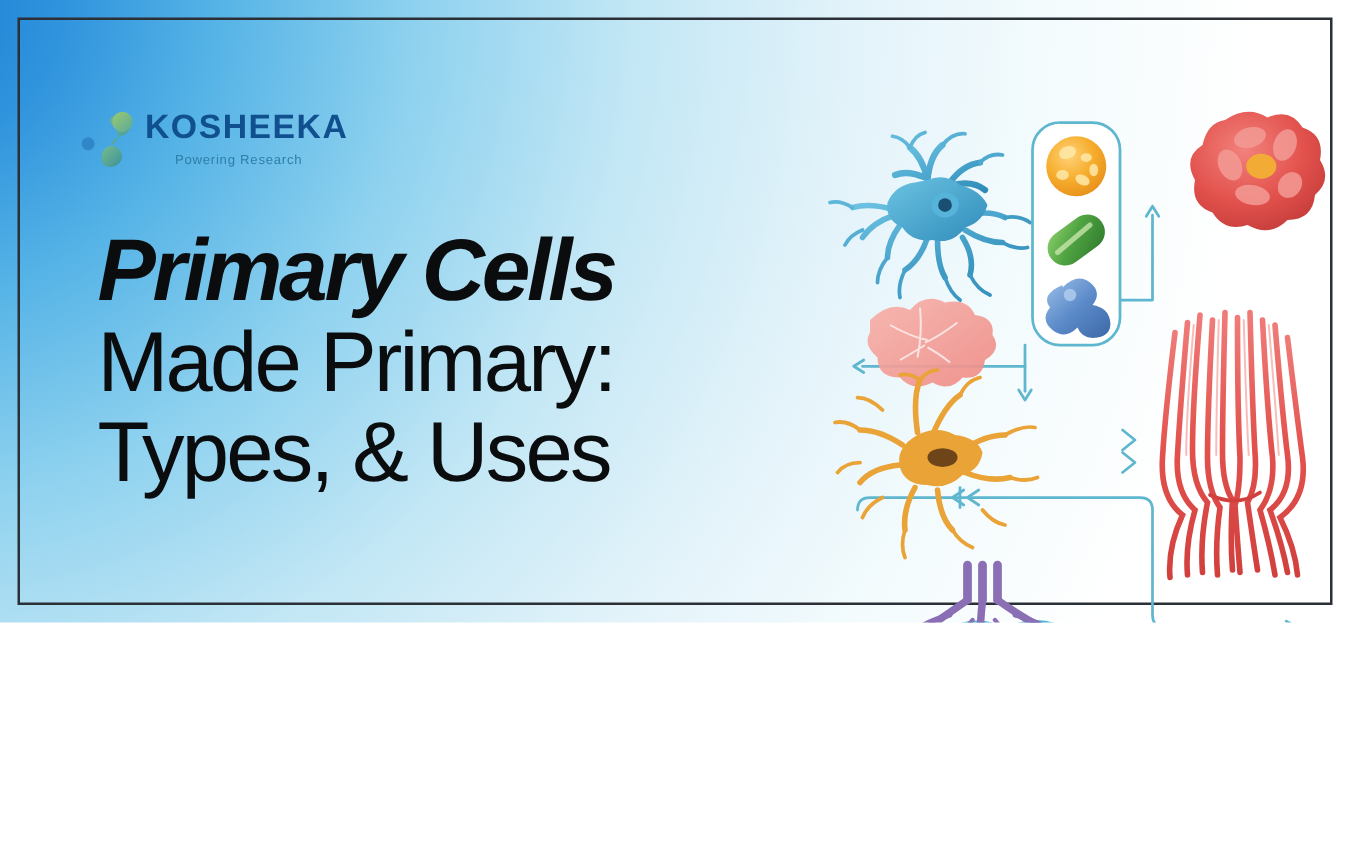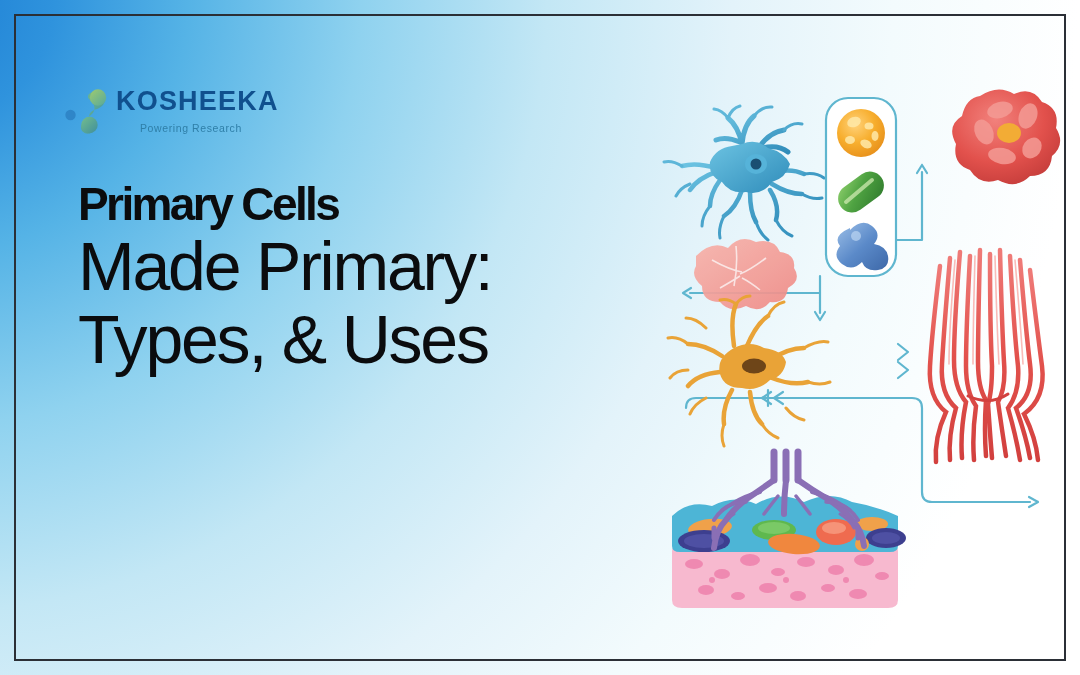--- a/index.html
+++ b/index.html
@@ -2,21 +2,21 @@
 <html><head>
 <meta charset="utf-8">
 <style>
   html,body{margin:0;padding:0;}
   body{
     width:1080px;height:675px;overflow:hidden;
     font-family:"Liberation Sans", sans-serif;
     background:#ffffff;
   }
   .banner{
-    position:relative;width:1080px;height:675px;
+    position:relative;width:1080px;height:498px;
     background:
       radial-gradient(circle at -6% 0%, #1d7fd4 0%, #2f93dd 9%, #55b3e6 19%, #8fd2ef 32%, #c3e7f5 46%, #e3f3fa 60%, #f3fbfd 72%, #ffffff 86%);
     overflow:hidden;
   }
   .inner-border{
     position:absolute;left:14px;top:14px;right:14px;bottom:14px;
     border:2px solid #2b2f36;
     box-sizing:border-box;
     pointer-events:none;
   }
@@ -42,21 +42,21 @@
     position:absolute;left:78px;top:182px;
     color:#0b0c0e;
   }
   .h-line{
     display:block;
     font-size:68px;
     line-height:0.98;
     letter-spacing:-2.2px;
     white-space:nowrap;
   }
-  .h-line.bold{font-weight:700;font-size:46px;letter-spacing:-2.6px;}
+  .h-line.bold{font-weight:700;font-size:70px;letter-spacing:-2.6px;font-style:italic;}
   .h-line.light{font-weight:400;}
   .h-line + .h-line{margin-top:6px;}
 
   
   .art{position:absolute;left:650px;top:60px;width:420px;height:560px;}
   .art svg{display:block;width:100%;height:100%;}
 </style>
 </head>
 <body>
 

